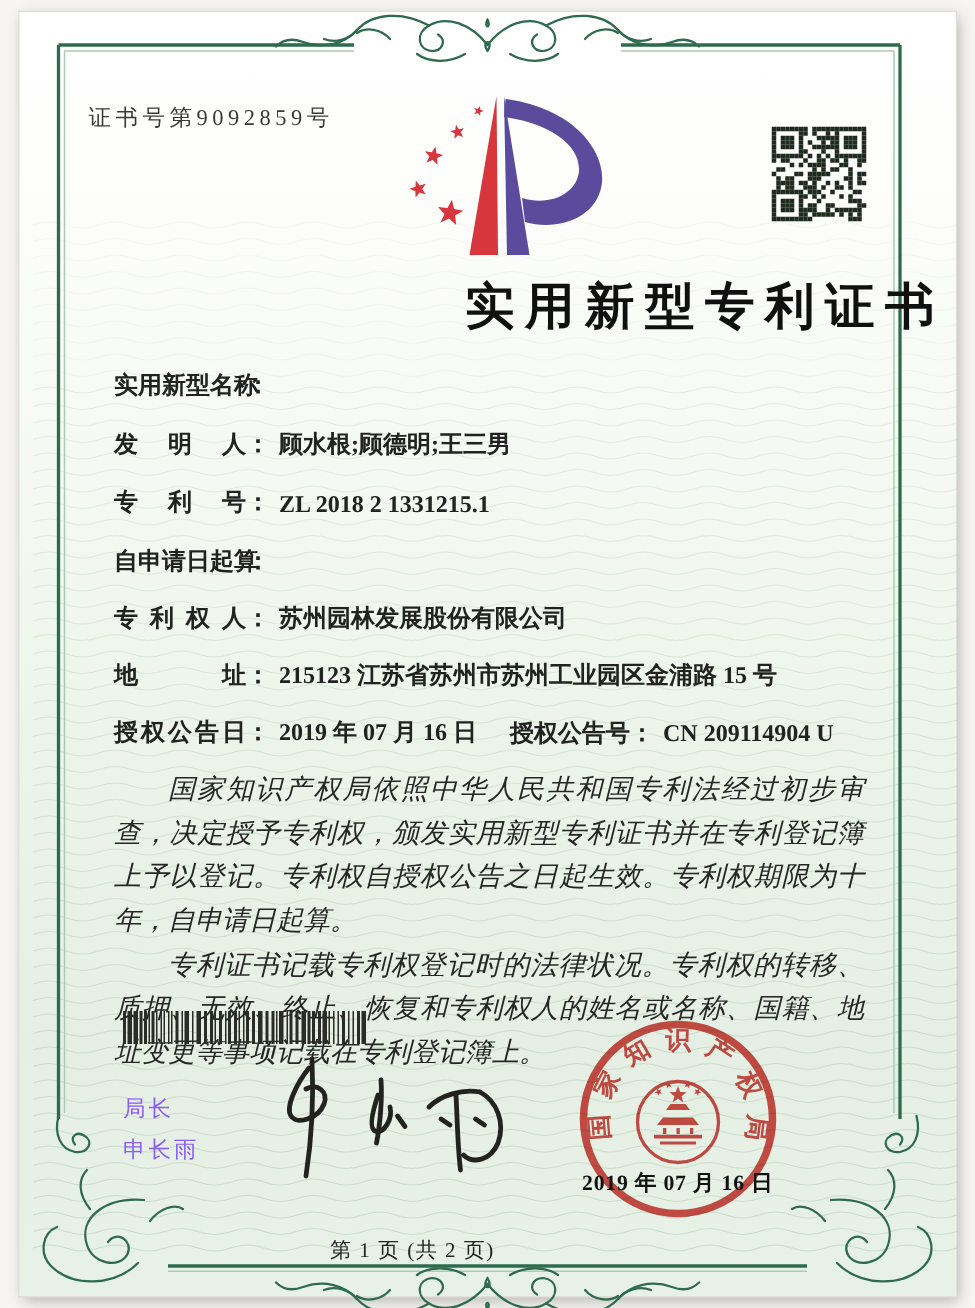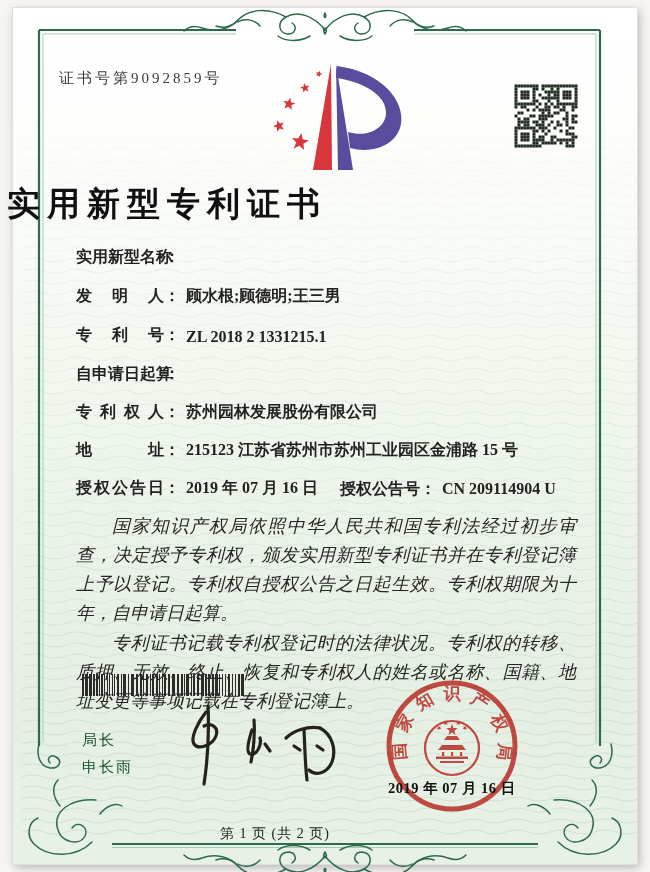--- a/index.html
+++ b/index.html
@@ -28,35 +28,35 @@
   .guilloche{z-index:1}
   .frame{z-index:2}
   .wave{fill:none;stroke:var(--wave-green);stroke-width:.8}
   .stroke-dark{stroke:var(--frame-green);fill:none}
   .stroke-light{stroke:var(--frame-green-light);fill:none}
   .orn{stroke:var(--frame-green);fill:none;stroke-width:1.5;stroke-linecap:round}
   .content{position:absolute;z-index:3}
   .cert-no{left:59px;top:69px;font-size:15px;letter-spacing:3px;color:#3a3a3a}
   .logo{left:253px;top:58px;z-index:3}
   .qr{left:514px;top:84px;z-index:3}
-  .title{left:0;top:182px;width:630px;text-align:left;font-size:33px;font-weight:bold;
+  .title{left:0;top:182px;width:630px;text-align:right;font-size:33px;font-weight:bold;
          letter-spacing:7px;text-indent:7px;color:#101010}
   .fields{left:76px;top:248px;width:500px}
   .frow{position:relative;display:flex;align-items:flex-end;height:20px;margin-bottom:19px;
         font-size:16px;font-weight:600;color:#222;white-space:nowrap}
   .frow.r4,.frow.r5,.frow.r6{margin-bottom:18px}
   .flabel{display:inline-block;width:88px;text-align:justify;text-align-last:justify}
   .fvalue{margin-left:6px}
   .grant2{position:absolute;left:264px;top:0;display:flex;align-items:baseline}
   .grant2 .flabel{width:80px}
   .notice{left:76px;top:512px;width:500px;font-size:18px;font-style:italic;line-height:1.62;
           color:#262626;text-align:justify}
   .notice p{text-indent:2em}
   .barcode{left:82px;top:674px;z-index:3}
-  .director{left:82px;top:727px;font-size:15px;letter-spacing:2px;line-height:27px;color:#14532d}
+  .director{left:82px;top:727px;font-size:15px;letter-spacing:2px;line-height:27px;color:#8b5cf6}
   .signature{left:168px;top:700px;z-index:4}
   .sig{stroke:#23221f;fill:none;stroke-width:3.2;stroke-linecap:round;stroke-linejoin:round}
   .seal{left:376px;top:670px;z-index:4;mix-blend-mode:multiply;opacity:.93}
   .seal-stroke{stroke:var(--seal-red);fill:none}
   .seal-fill{fill:var(--seal-red)}
   .seal-text{fill:var(--seal-red);font-size:17px;font-weight:bold;letter-spacing:2px}
   .seal-date{left:388px;top:779px;font-size:14.5px;font-weight:bold;letter-spacing:.5px;
              color:#121212;z-index:5}
   .footer{left:0;top:825px;width:550px;text-align:center;font-size:14px;letter-spacing:1px;color:#222}
 </style>

